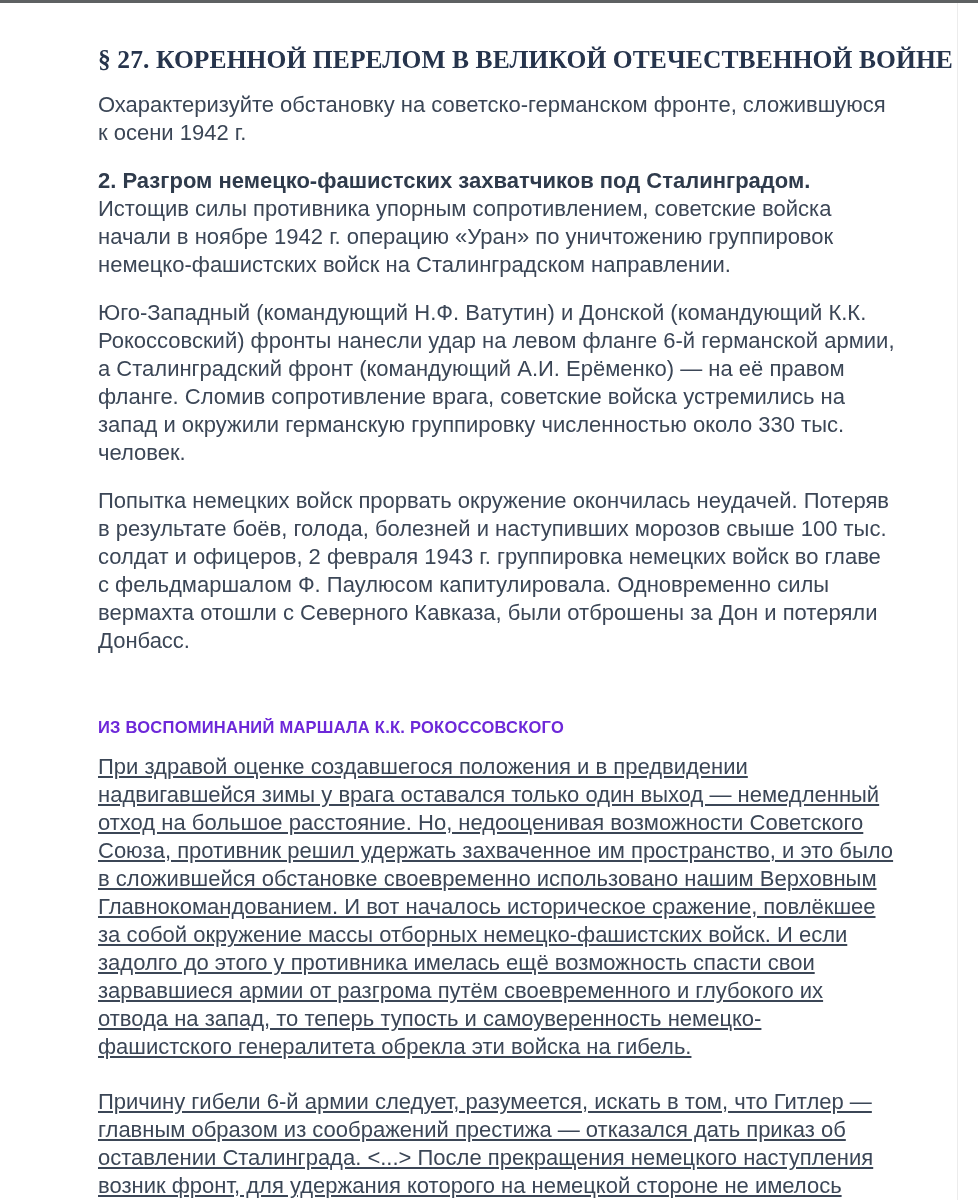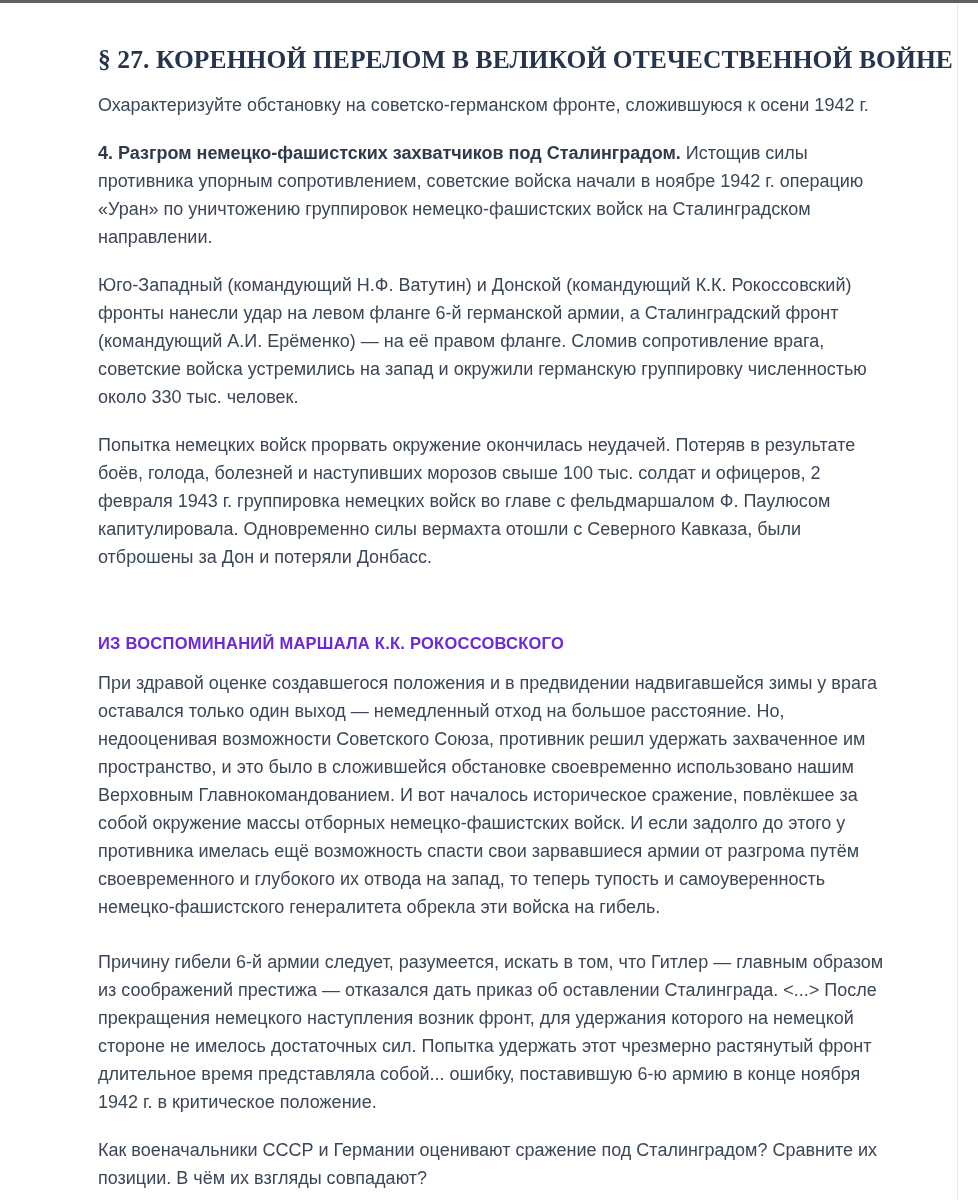--- a/index.html
+++ b/index.html
@@ -55,57 +55,57 @@
     font-weight: bold;
     font-size: 25.5px;
     line-height: 1.18;
     letter-spacing: 0.1px;
     color: #26344c;
     text-align: center;
     white-space: nowrap;
   }
   p.para {
     margin: 0 0 20px 0;
-    font-size: 18px;
+    font-size: 22px;
     line-height: 28px;
     color: #3b4656;
     text-align: left;
   }
   p.para .lead {
     font-weight: bold;
     color: #2f3b4c;
   }
   h2.section-heading {
     margin: 0 0 14px 0;
     font-size: 16.5px;
     font-weight: bold;
     line-height: 24px;
     letter-spacing: 0.25px;
     color: #6d28d9;
     text-transform: none;
   }
   .gap-before-quote { height: 40px; }
   .gap-between-quotes { height: 7px; }
-  .q-body { margin-bottom: 14px; }
+  .q-body { margin-bottom: 14px; text-decoration: underline; }
 </style>
 </head>
 <body>
 
 <div class="page">
 
   <div class="top-rule"></div>
   <div class="right-rule"></div>
 
   <div class="content">
 
     <h1 class="chapter-title">§ 27. КОРЕННОЙ ПЕРЕЛОМ В ВЕЛИКОЙ ОТЕЧЕСТВЕННОЙ ВОЙНЕ</h1>
 
     <p class="para">Охарактеризуйте обстановку на советско-германском фронте, сложившуюся к осени 1942 г.</p>
 
-    <p class="para"><span class="lead">4. Разгром немецко-фашистских захватчиков под Сталинградом.</span><span> Истощив силы противника упорным сопротивлением, советские войска начали в ноябре 1942 г. операцию «Уран» по уничтожению группировок немецко-фашистских войск на Сталинградском направлении.</span></p>
+    <p class="para"><span class="lead">2. Разгром немецко-фашистских захватчиков под Сталинградом.</span><span> Истощив силы противника упорным сопротивлением, советские войска начали в ноябре 1942 г. операцию «Уран» по уничтожению группировок немецко-фашистских войск на Сталинградском направлении.</span></p>
 
     <p class="para">Юго-Западный (командующий Н.Ф. Ватутин) и Донской (командующий К.К. Рокоссовский) фронты нанесли удар на левом фланге 6-й германской армии, а Сталинградский фронт (командующий А.И. Ерёменко) — на её правом фланге. Сломив сопротивление врага, советские войска устремились на запад и окружили германскую группировку численностью около 330 тыс. человек.</p>
 
     <p class="para">Попытка немецких войск прорвать окружение окончилась неудачей. Потеряв в результате боёв, голода, болезней и наступивших морозов свыше 100 тыс. солдат и офицеров, 2 февраля 1943 г. группировка немецких войск во главе с фельдмаршалом Ф. Паулюсом капитулировала. Одновременно силы вермахта отошли с Северного Кавказа, были отброшены за Дон и потеряли Донбасс.</p>
 
 
     <div class="gap-before-quote"></div>
 
     <h2 class="section-heading">ИЗ ВОСПОМИНАНИЙ МАРШАЛА К.К. РОКОССОВСКОГО</h2>
 

